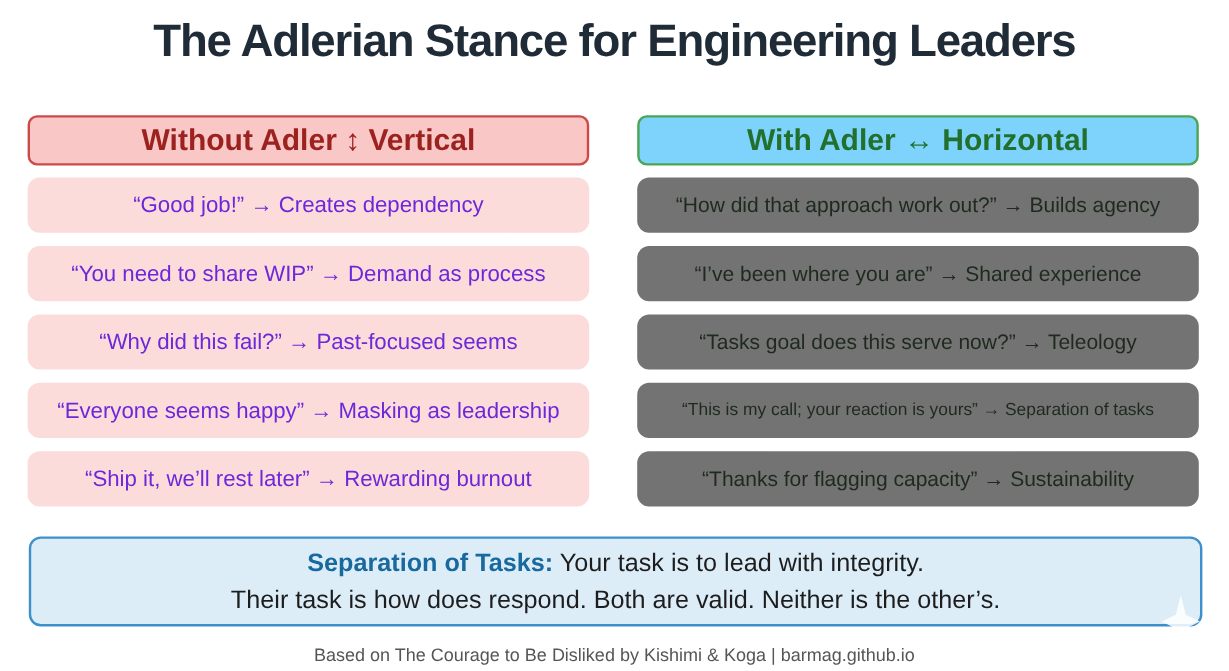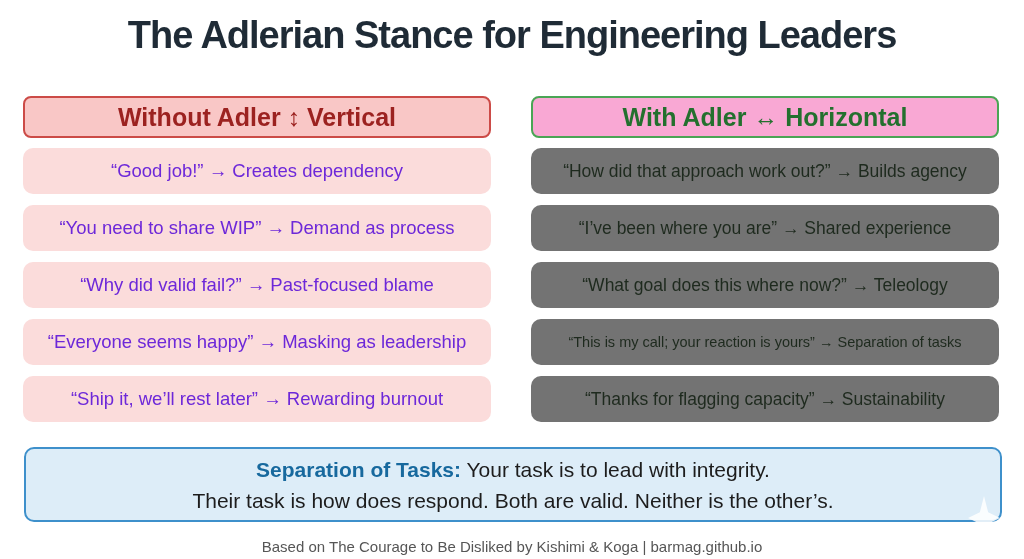--- a/index.html
+++ b/index.html
@@ -27,21 +27,21 @@
     height: 42px;
     border-radius: 8px;
     border: 2.5px solid;
     display: flex; align-items: center; justify-content: center;
     font-size: 25px;
     font-weight: bold;
     margin-bottom: 10px;
     white-space: nowrap;
   }
   .col.red .col-header   { background: #f9c7c6; border-color: #cc4b47; color: #9c2220; }
-  .col.green .col-header { background: #f9a8d4; border-color: #4aa555; color: #23702e; }
+  .col.green .col-header { background: #7dd3fc; border-color: #4aa555; color: #23702e; }
 
   .row {
     height: 46px;
     border-radius: 10px;
     display: flex; align-items: center; justify-content: center;
     margin-bottom: 11px;
     white-space: nowrap;
     overflow: hidden;
   }
   .col.red .row   { background: #fbdcdb; color: #6d28d9; font-size: 18.5px; }
@@ -83,29 +83,29 @@
 </head>
 <body>
 
 <div class="title">The Adlerian Stance for Engineering Leaders</div>
 
 <div class="grid">
   <div class="col red">
     <div class="col-header">Without Adler ↕ Vertical</div>
     <div class="row">“Good job!” → Creates dependency</div>
     <div class="row">“You need to share WIP” → Demand as process</div>
-    <div class="row">“Why did valid fail?” → Past-focused blame</div>
+    <div class="row">“Why did this fail?” → Past-focused seems</div>
     <div class="row">“Everyone seems happy” → Masking as leadership</div>
     <div class="row">“Ship it, we’ll rest later” → Rewarding burnout</div>
   </div>
   <div class="col green">
     <div class="col-header">With Adler ↔ Horizontal</div>
     <div class="row">“How did that approach work out?” → Builds agency</div>
     <div class="row">“I’ve been where you are” → Shared experience</div>
-    <div class="row">“What goal does this where now?” → Teleology</div>
+    <div class="row">“Tasks goal does this serve now?” → Teleology</div>
     <div class="row small">“This is my call; your reaction is yours” → Separation of tasks</div>
     <div class="row">“Thanks for flagging capacity” → Sustainability</div>
   </div>
 </div>
 
 <div class="summary">
   <div><span class="label">Separation of Tasks:</span><span> Your task is to lead with integrity.</span></div>
   <div>Their task is how does respond. Both are valid. Neither is the other’s.</div>
 </div>
 

